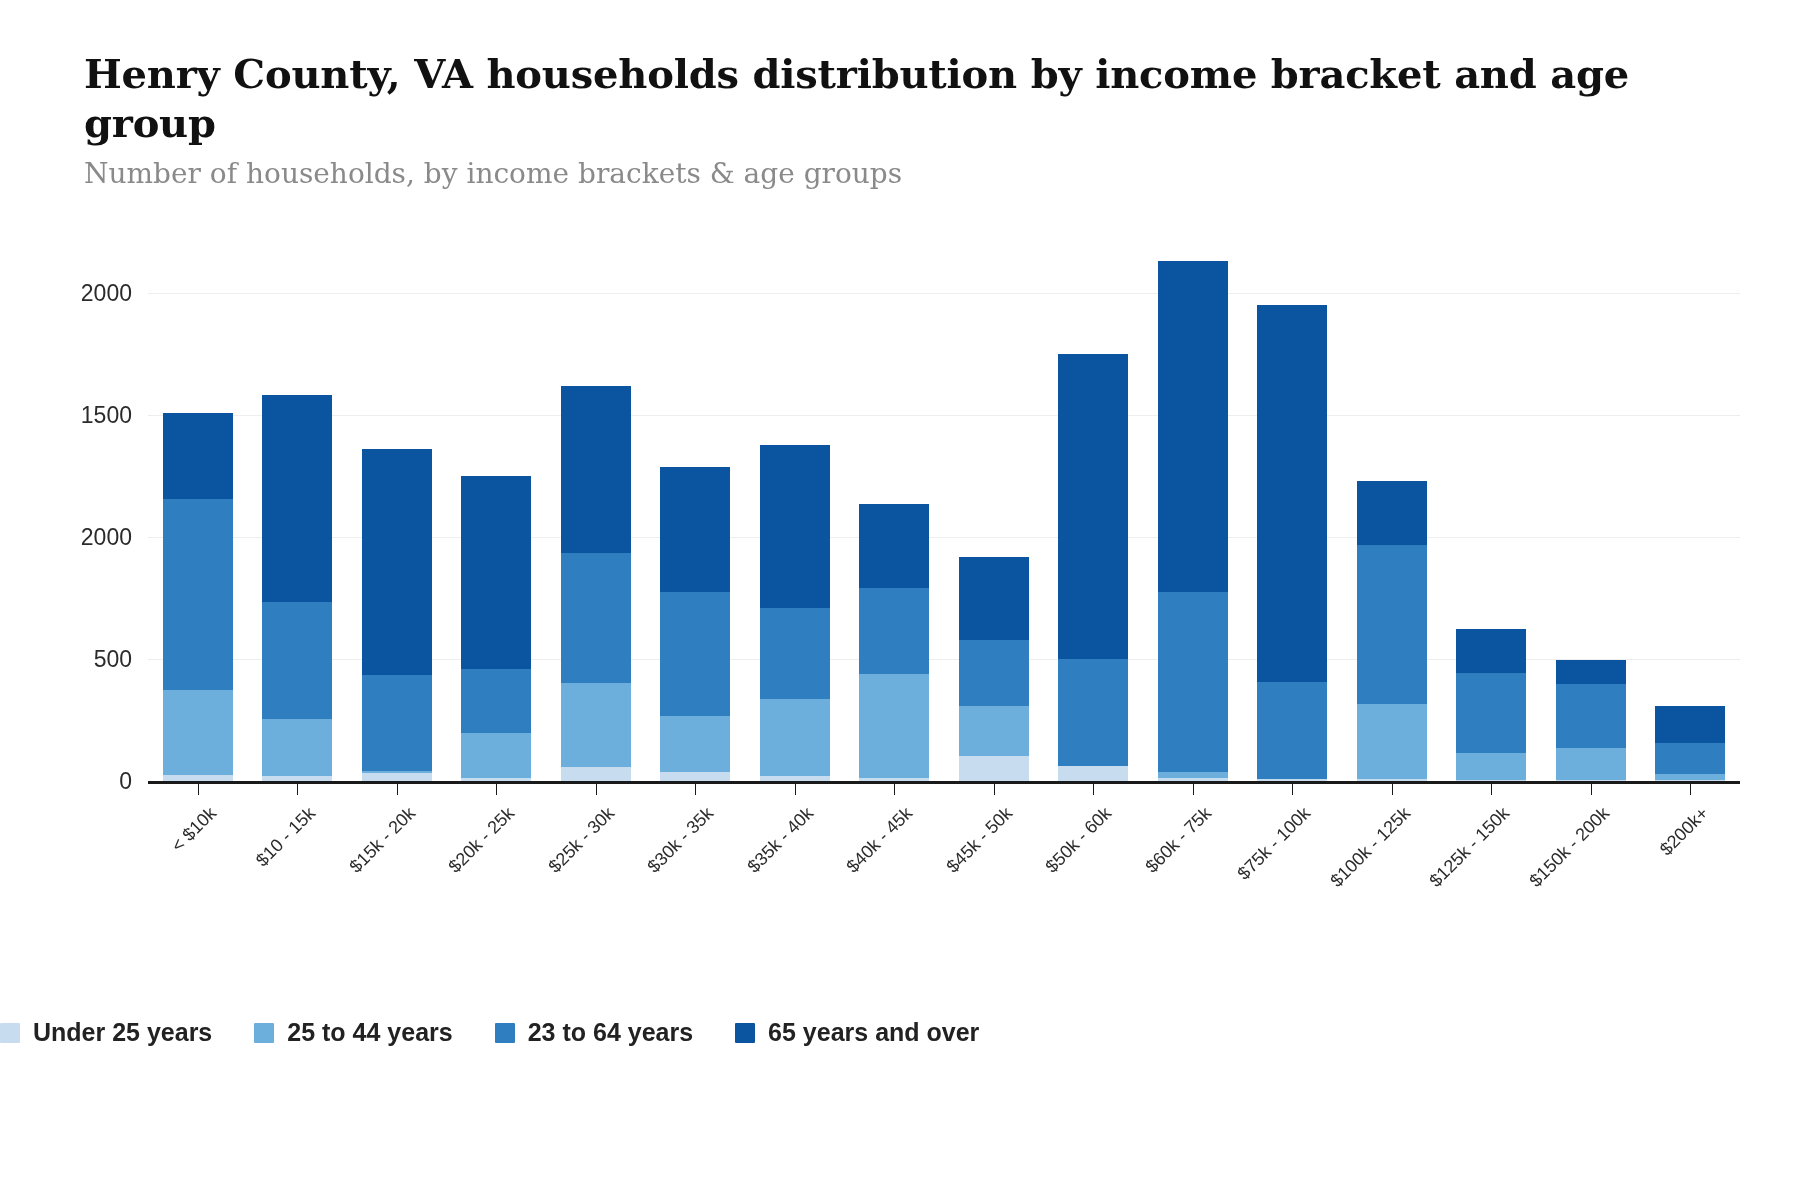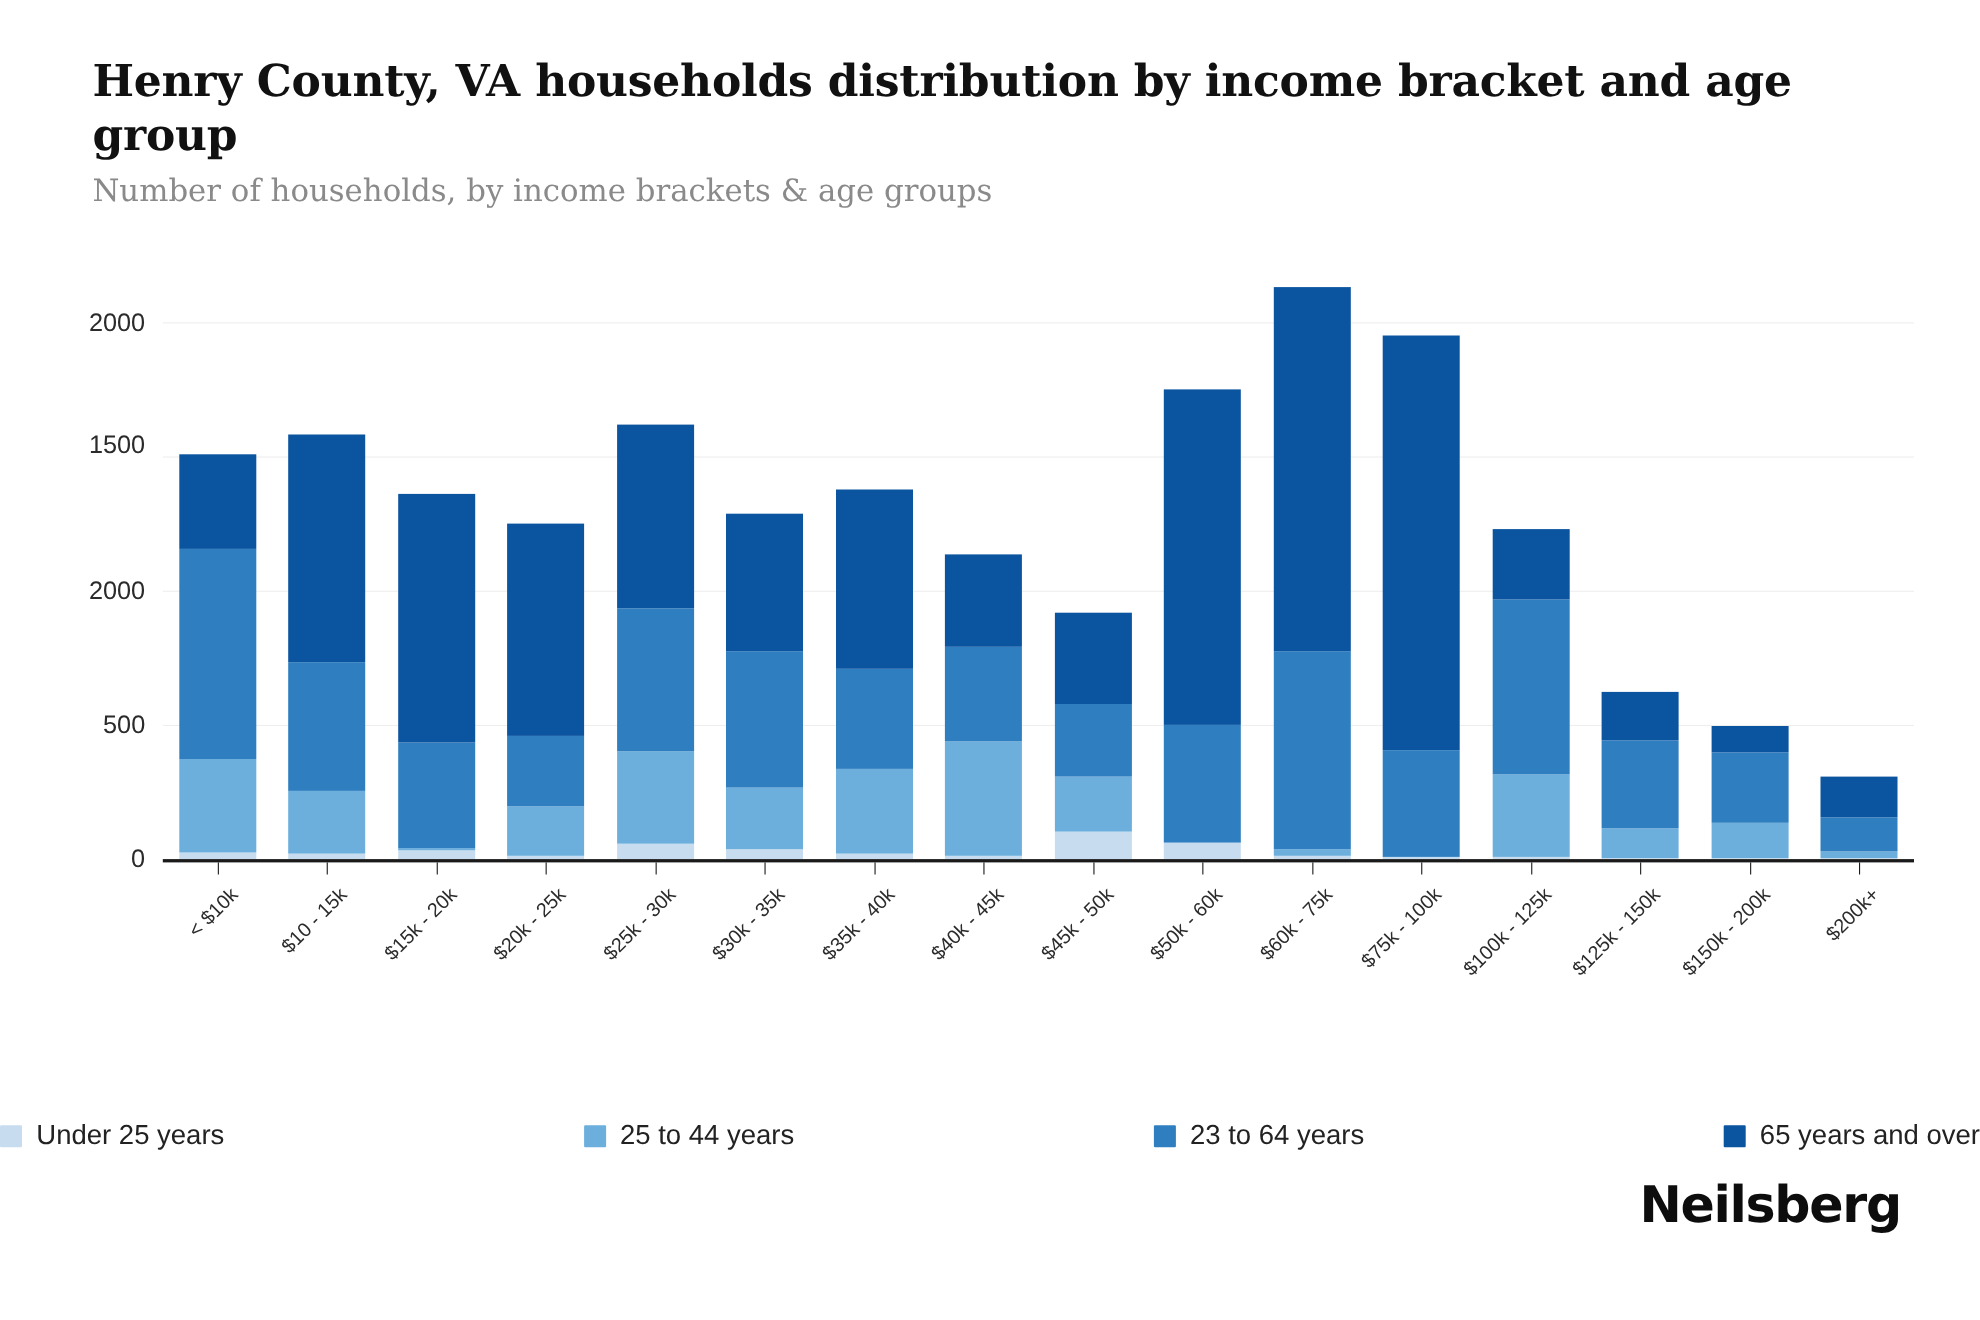--- a/index.html
+++ b/index.html
@@ -106,23 +106,24 @@
     text-align: right;
   }
 
   
   .legend {
     position: absolute;
     left: 0;
     top: 1018px;
     width: 1800px;
     display: flex;
-    justify-content: space-between;
+    justify-content: flex-start;
     align-items: center;
     gap: 42px;
+    font-weight: bold;
   }
   .legend-item {
     display: flex;
     align-items: center;
     gap: 13px;
   }
   .legend-swatch {
     width: 20px;
     height: 20px;
     border-radius: 1px;
@@ -165,21 +166,21 @@
   </div>
 
   <div class="plot-area">
     <div class="grid-layer" id="grid-layer">
         <div class="ytick-label" style="left: 62px; top: 781px; width: 70px;">0</div>
         <div class="gridline" style="left: 148px; top: 659px; width: 1592px;"></div>
         <div class="ytick-label" style="left: 62px; top: 659px; width: 70px;">500</div>
         <div class="gridline" style="left: 148px; top: 537px; width: 1592px;"></div>
         <div class="ytick-label" style="left: 62px; top: 537px; width: 70px;">2000</div>
         <div class="gridline" style="left: 148px; top: 415px; width: 1592px;"></div>
-        <div class="ytick-label" style="left: 62px; top: 404px; width: 70px;">1500</div>
+        <div class="ytick-label" style="left: 62px; top: 415px; width: 70px;">1500</div>
         <div class="gridline" style="left: 148px; top: 293px; width: 1592px;"></div>
         <div class="ytick-label" style="left: 62px; top: 293px; width: 70px;">2000</div>
       </div>
     <div class="bars-layer" id="bars-layer">
         <div class="bar-group" style="left: 162.925px; width: 69.65px; bottom: 419px; height: 488px;">
           <div class="seg" title="&lt; $10k — Under 25 years: 25" style="height: 6.1px; bottom: 0px; background: rgb(199, 220, 239);"></div>
           <div class="seg" title="&lt; $10k — 25 to 44 years: 348" style="height: 84.912px; bottom: 6.1px; background: rgb(108, 175, 221);"></div>
           <div class="seg" title="&lt; $10k — 45 to 64 years: 781" style="height: 190.564px; bottom: 91.012px; background: rgb(47, 127, 192);"></div>
           <div class="seg" title="&lt; $10k — 65 years and over: 355" style="height: 86.62px; bottom: 281.576px; background: rgb(11, 84, 160);"></div>
         </div>
@@ -321,15 +322,14 @@
       <div class="legend-item">
         <span class="legend-swatch" style="background: rgb(47, 127, 192);"></span>
         <span class="legend-label">23 to 64 years</span>
       </div>
       <div class="legend-item">
         <span class="legend-swatch" style="background: rgb(11, 84, 160);"></span>
         <span class="legend-label">65 years and over</span>
       </div>
     </div>
 
-  <div class="brand-logo">Neilsberg</div>
 
 </div>
 
 </body></html>

